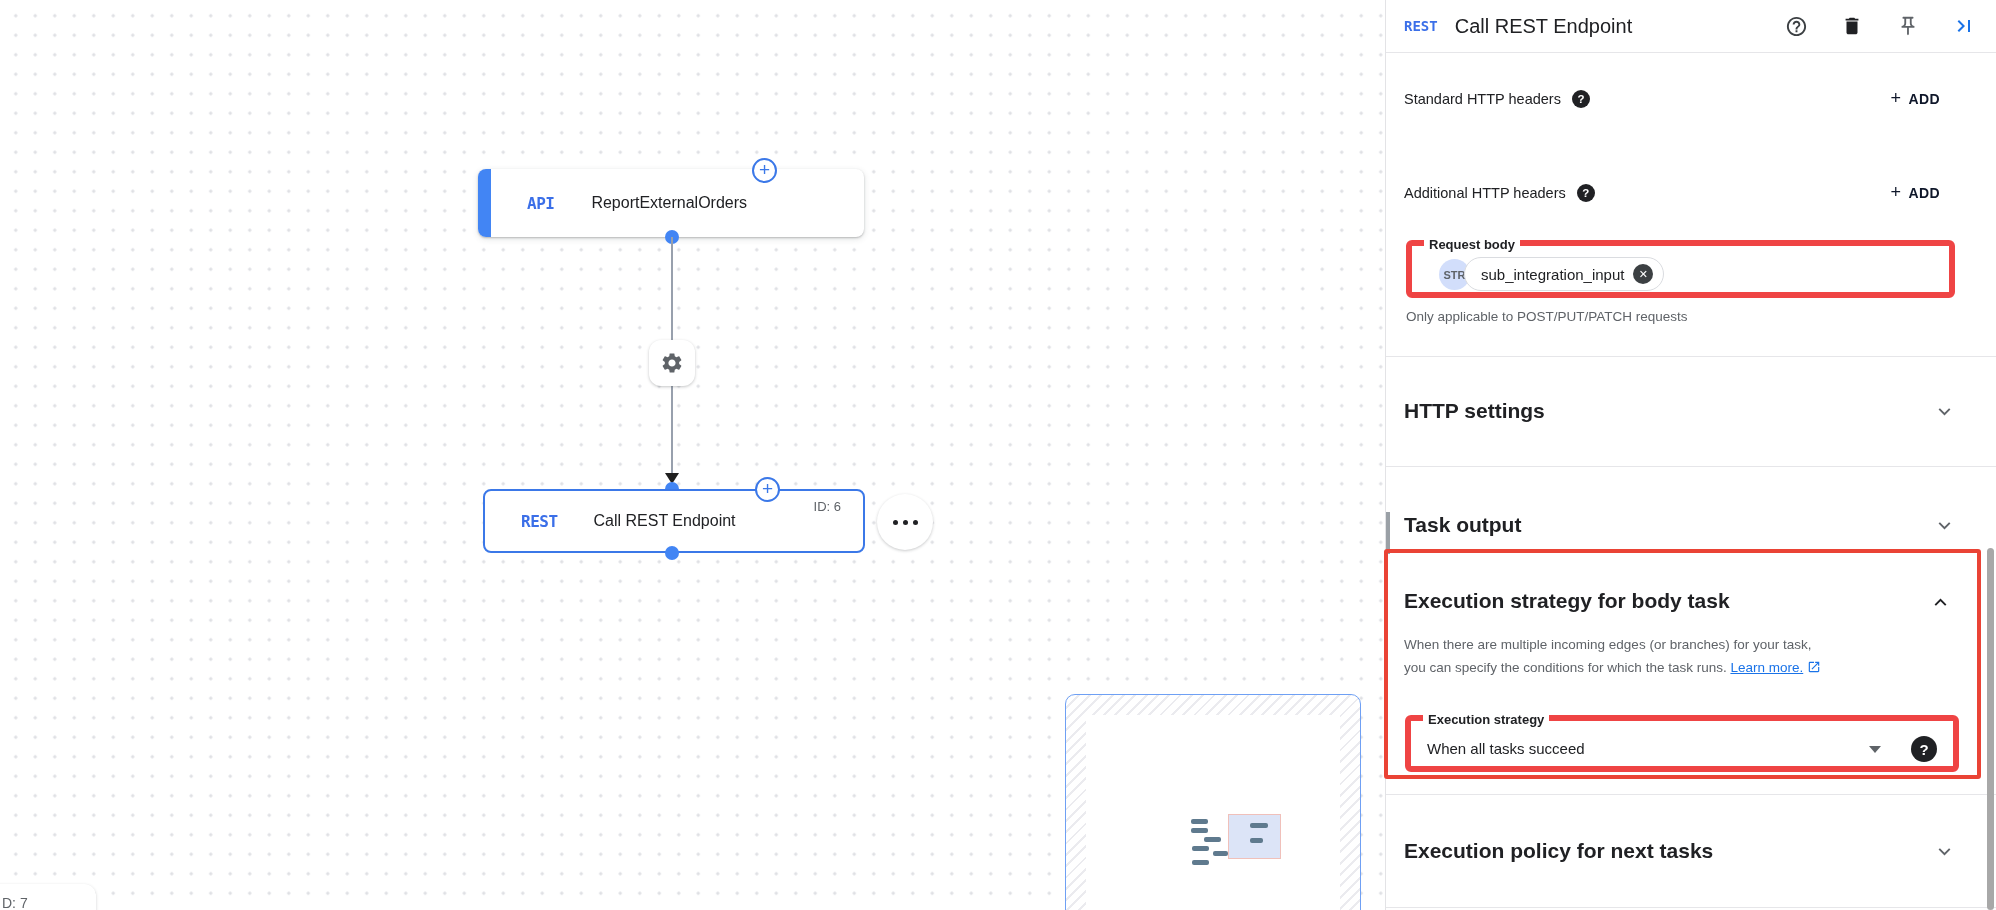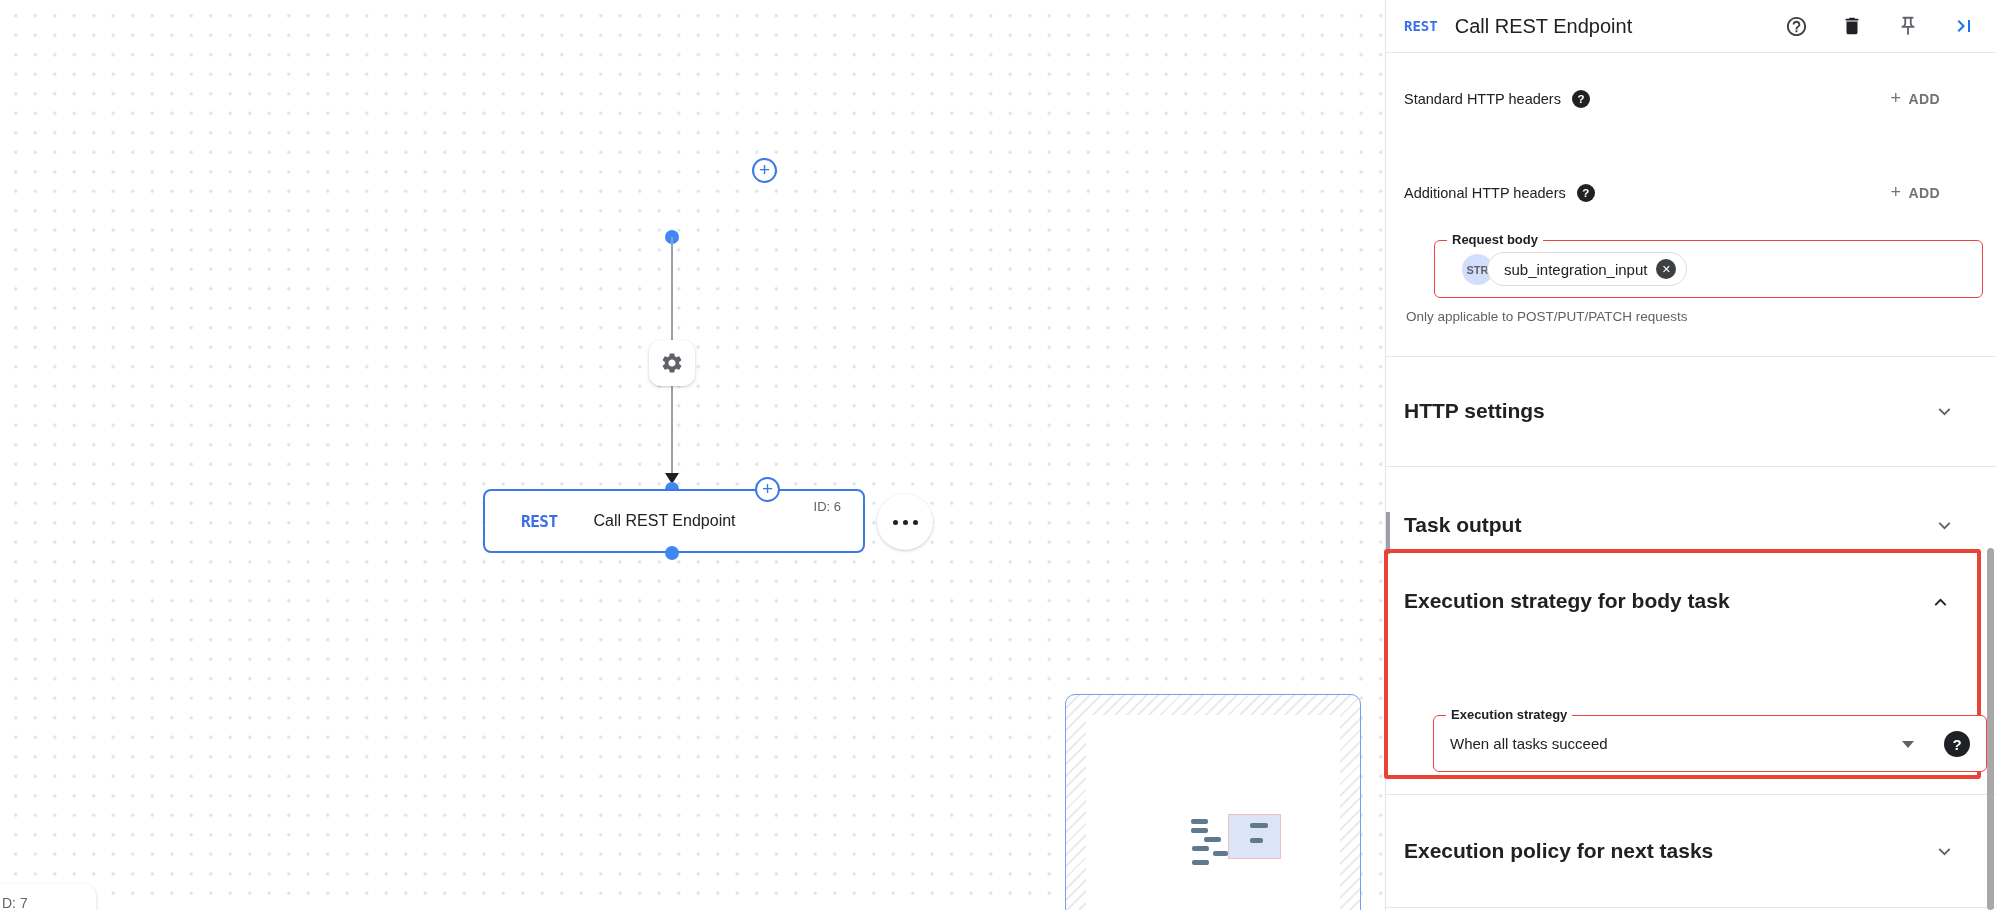--- a/index.html
+++ b/index.html
@@ -69,27 +69,27 @@
   .panel-title{font-size:20px;color:#202124;margin-left:17px;flex:0 0 auto;}
   .header-icons{margin-left:auto;display:flex;align-items:center;gap:32px;padding-right:20px;}
   .icon-btn{width:24px;height:24px;display:flex;align-items:center;justify-content:center;}
 
   .hrow{position:absolute;left:18px;right:56px;height:26px;display:flex;align-items:center;}
   .hrow-label{font-size:14.5px;color:#202124;}
   .help-filled{width:18px;height:18px;border-radius:50%;background:#202124;color:#fff;
     font-size:11.5px;font-weight:bold;display:inline-flex;align-items:center;
     justify-content:center;margin-left:11px;}
   .help-filled::before{content:"?";}
-  .add-btn{margin-left:auto;color:#737373;font-size:14px;font-weight:bold;
+  .add-btn{margin-left:auto;color:#0f172a;font-size:14px;font-weight:bold;
     letter-spacing:.4px;display:flex;align-items:center;gap:7px;}
   .add-btn .plus{font-size:18px;font-weight:400;margin-top:-2px;}
   .add-btn .plus::before{content:"+";}
 
-  .fieldset{position:absolute;background:#fff;border:1px solid #ef4444;border-radius:6px;
-    box-sizing:border-box;margin-left:28px;}
+  .fieldset{position:absolute;background:#fff;border:6px solid #ef4444;border-radius:6px;
+    box-sizing:border-box;}
   .fieldset-legend{position:absolute;top:-9px;left:12px;background:#fff;padding:0 5px;
     font-size:13px;font-weight:bold;color:#202124;white-space:nowrap;}
   .reqbody-field{left:20px;top:240px;width:549px;height:58px;}
   .type-chip{position:absolute;left:27px;top:13px;width:31px;height:31px;border-radius:50%;
     background:#d2defb;color:#5f6368;font-size:11px;font-weight:bold;
     display:flex;align-items:center;justify-content:center;}
   .value-chip{position:absolute;left:52px;top:11px;height:34px;border:1px solid #dadce0;
     border-radius:17px;display:flex;align-items:center;padding:0 10px 0 16px;
     font-size:15px;color:#202124;background:#fff;box-sizing:border-box;}
   .chip-x{width:20px;height:20px;border-radius:50%;background:#3c4043;color:#fff;
@@ -122,20 +122,25 @@
   .scrollbar-thumb{position:absolute;left:1987px;top:548px;width:7px;height:362px;
     background:#a8a8a8;border-radius:4px;}
 </style>
 </head>
 <body>
 
 <div class="screen">
 
   <div class="canvas">
 
+    <div class="node trigger-node">
+      <div class="accent-bar"></div>
+      <span class="node-badge">API</span>
+      <span class="node-label">ReportExternalOrders</span>
+    </div>
     <div class="plus-circle" style="left:752px;top:158px;"></div>
     <div class="port" style="left:665px;top:230px;"></div>
 
     <div class="edge-line"></div>
     <div class="arrowhead"></div>
     <div class="gear-chip">
       <svg width="24" height="24" viewBox="0 0 24 24">
         <path fill="#5f6368" d="M19.14 12.94c.04-.3.06-.61.06-.94 0-.32-.02-.64-.07-.94l2.03-1.58c.18-.14.23-.41.12-.61l-1.92-3.32c-.12-.22-.37-.29-.59-.22l-2.39.96c-.5-.38-1.03-.7-1.62-.94l-.36-2.54c-.04-.24-.24-.41-.48-.41h-3.84c-.24 0-.43.17-.47.41l-.36 2.54c-.59.24-1.13.57-1.62.94l-2.39-.96c-.22-.08-.47 0-.59.22L2.74 8.87c-.12.21-.08.47.12.61l2.03 1.58c-.05.3-.09.63-.09.94s.02.64.07.94l-2.03 1.58c-.18.14-.23.41-.12.61l1.92 3.32c.12.22.37.29.59.22l2.39-.96c.5.38 1.03.7 1.62.94l.36 2.54c.05.24.24.41.48.41h3.84c.24 0 .44-.17.47-.41l.36-2.54c.59-.24 1.13-.56 1.62-.94l2.39.96c.22.08.47 0 .59-.22l1.92-3.32c.12-.22.07-.47-.12-.61l-2.01-1.58zM12 15.6c-1.98 0-3.6-1.62-3.6-3.6s1.62-3.6 3.6-3.6 3.6 1.62 3.6 3.6-1.62 3.6-3.6 3.6z"></path>
       </svg>
     </div>
@@ -248,20 +253,27 @@
         </svg>
     </div>
 
     <div class="red-box"></div>
     <div class="section-title" style="top:589px;">Execution strategy for body task</div>
     <div class="chevron" style="top:590px;right:44px;">
       <svg width="21" height="21" viewBox="0 0 24 24">
           <path fill="none" stroke="#202124" stroke-width="2.2" d="M6 15l6-6 6 6"></path>
         </svg>
     </div>
+    <div class="desc" style="top:633px;">
+      <span>When there are multiple incoming edges (or branches) for your task,</span><br>
+      <span>you can specify the conditions for which the task runs.</span>
+      <a class="learn-link">Learn more.</a><span class="ext-icon"><svg width="14" height="14" viewBox="0 0 24 24">
+            <path fill="#1a73e8" d="M19 19H5V5h7V3H5c-1.11 0-2 .9-2 2v14c0 1.1.89 2 2 2h14c1.1 0 2-.9 2-2v-7h-2v7zM14 3v2h3.59l-9.83 9.83 1.41 1.41L19 6.41V10h2V3h-7z"></path>
+          </svg></span>
+    </div>
     <div class="fieldset strategy-field">
       <span class="fieldset-legend">Execution strategy</span>
       <span class="strategy-value">When all tasks succeed</span>
       <span class="caret-down"></span>
       <span class="field-help"></span>
     </div>
 
     <div class="divider" style="top:794px;"></div>
 
     <div class="section-title" style="top:839px;">Execution policy for next tasks</div>

